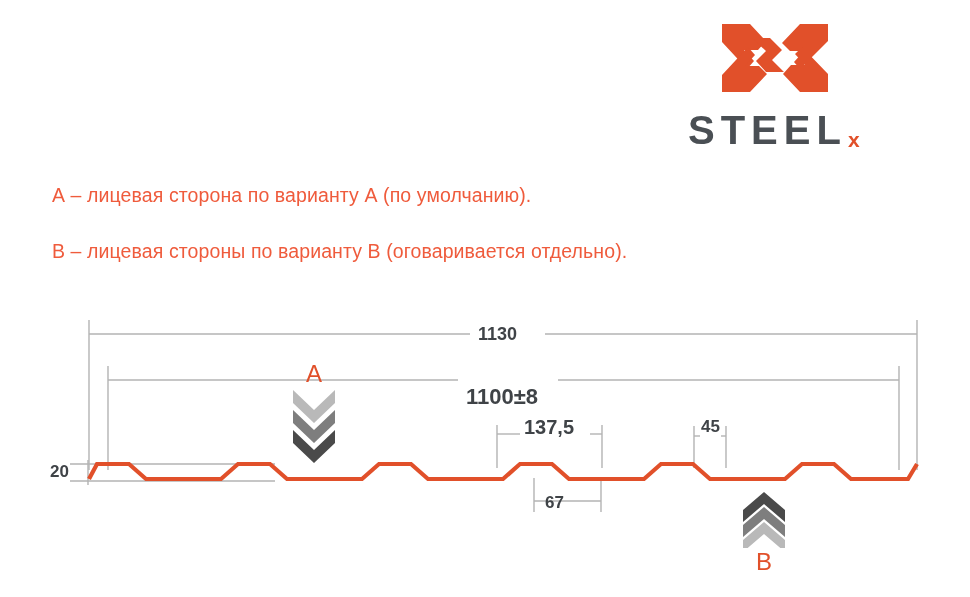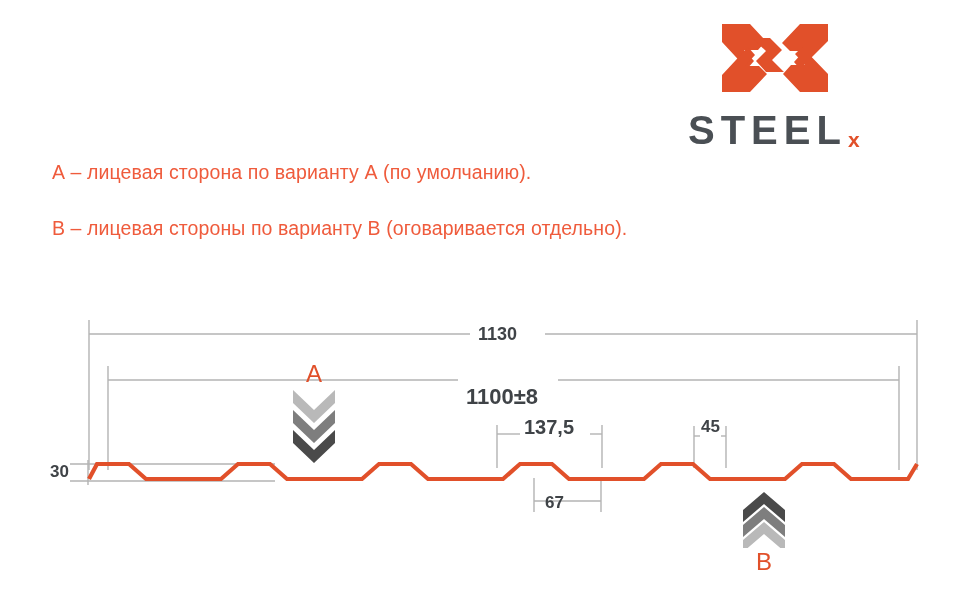--- a/index.html
+++ b/index.html
@@ -60,20 +60,21 @@
 
   
   .note-line {
     position: absolute;
     left: 52px;
     color: #ef5b3c;
     font-size: 19.5px;
     font-family: "Liberation Sans", sans-serif;
     white-space: nowrap;
     letter-spacing: 0.1px;
+    margin-top: 23px;
   }
   #note-a { top: 161px; }
   #note-b { top: 217px; }
 
   
   #drawing {
     position: absolute;
     left: 0;
     top: 0;
     width: 970px;
@@ -194,21 +195,21 @@
              L 785,479 L 802,464 L 834,464 L 851,479
              L 908,479 L 917,464" fill="none" stroke="#e1502a" stroke-width="4.2" stroke-linejoin="miter" stroke-linecap="butt"></path>
   </g>
 </svg>
 
 <div class="dim-text" id="dim-1130-text">1130</div>
 <div class="dim-text" id="dim-1100-text">1100±8</div>
 <div class="dim-text" id="dim-1375-text">137,5</div>
 <div class="dim-text" id="dim-32-text">45</div>
 <div class="dim-text" id="dim-67-text">67</div>
-<div class="dim-text" id="dim-20-text">30</div>
+<div class="dim-text" id="dim-20-text">20</div>
 
 <div class="marker" id="marker-a">
   <div class="marker-letter" id="marker-a-letter">А</div>
   <div class="chevstack" id="marker-a-chevrons">
     <svg width="42" height="74" viewBox="0 0 42 74" xmlns="http://www.w3.org/2000/svg">
       <polygon points="0,0 21,20 42,0 42,13 21,33 0,13" fill="#b9b9b9"></polygon>
       <polygon points="0,20 21,40 42,20 42,33 21,53 0,33" fill="#7e7e7e"></polygon>
       <polygon points="0,40 21,60 42,40 42,53 21,73 0,53" fill="#4a4a4a"></polygon>
     </svg>
   </div>

